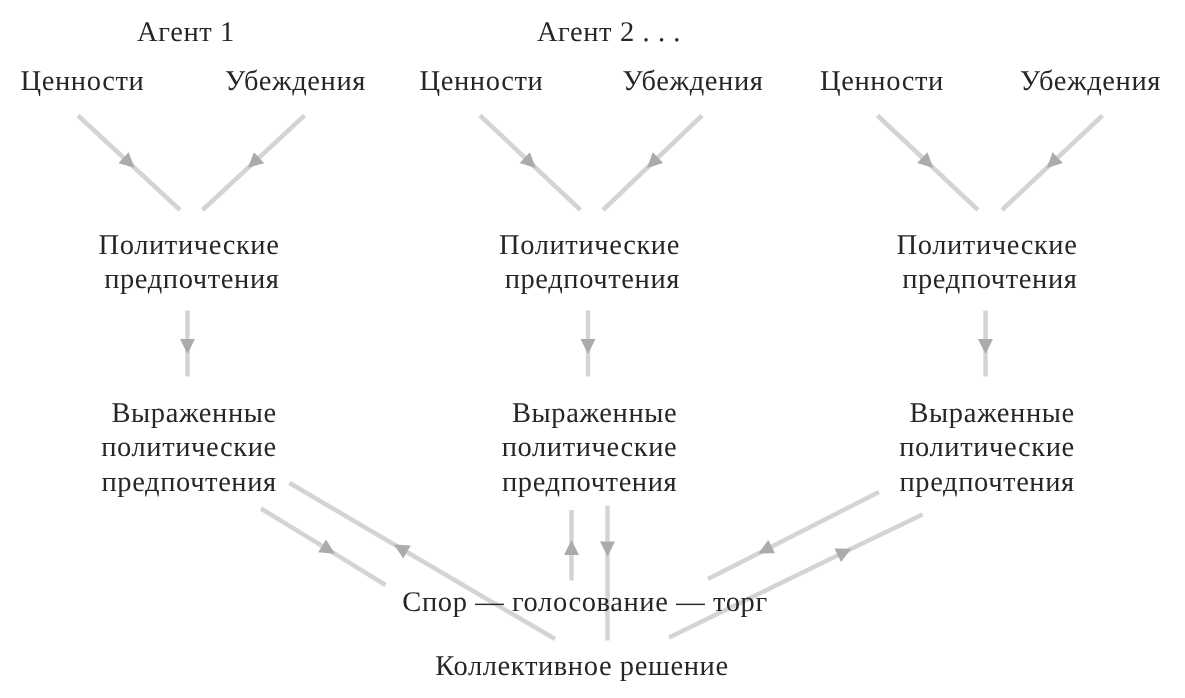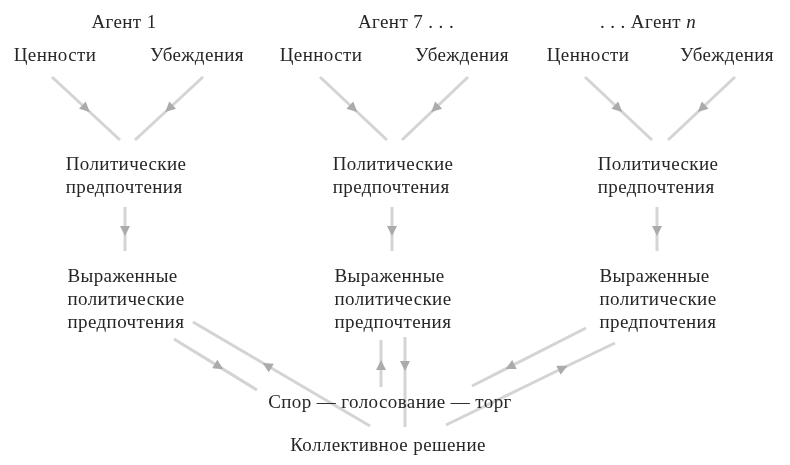--- a/index.html
+++ b/index.html
@@ -11,21 +11,21 @@
     font-family:"Liberation Serif","DejaVu Serif",serif;
     color:var(--text,#262626);
     overflow:hidden;
   }
   #arrows{position:absolute;left:0;top:0;z-index:1;}
   .arrow{stroke:var(--arrow-line,#d4d4d4);stroke-width:3;fill:none;}
   .txt{
     position:absolute;
     transform:translateX(-50%);
     white-space:pre-line;
-    text-align:left;
+    text-align:right;
     font-size:19px;
     line-height:23px;
     letter-spacing:0.4px;
     z-index:2;
   }
   .it{font-style:italic;}
 </style>
 </head>
 <body>
 
@@ -55,22 +55,21 @@
     <path class="arrow" marker-mid="url(#ah)" d="M370,426 L267,365.5 L193,322"></path>
 
     <path class="arrow" marker-mid="url(#ah)" d="M381,387 L381,365 L381,340"></path>
     <path class="arrow" marker-mid="url(#ah)" d="M405,337 L405,366 L405,427"></path>
 
     <path class="arrow" marker-mid="url(#ah)" d="M586,328 L510,366.7 L472,386"></path>
     <path class="arrow" marker-mid="url(#ah)" d="M446,425 L563,368 L615,343"></path>
   </svg>
 
   <div class="txt" style="left:124px;top:10px">Агент 1</div>
-  <div class="txt" style="left:406px;top:10px">Агент 7 . . .</div>
-  <div class="txt" style="left:648px;top:10px"><span>. . . Агент </span><span class="it">n</span></div>
+  <div class="txt" style="left:406px;top:10px">Агент 2 . . .</div>
 
   <div class="txt" style="left:55px;top:43px">Ценности</div>
   <div class="txt" style="left:197px;top:43px">Убеждения</div>
   <div class="txt" style="left:321px;top:43px">Ценности</div>
   <div class="txt" style="left:462px;top:43px">Убеждения</div>
   <div class="txt" style="left:588px;top:43px">Ценности</div>
   <div class="txt" style="left:727px;top:43px">Убеждения</div>
 
   <div class="txt" style="left:126px;top:152px">Политические
 предпочтения</div>

